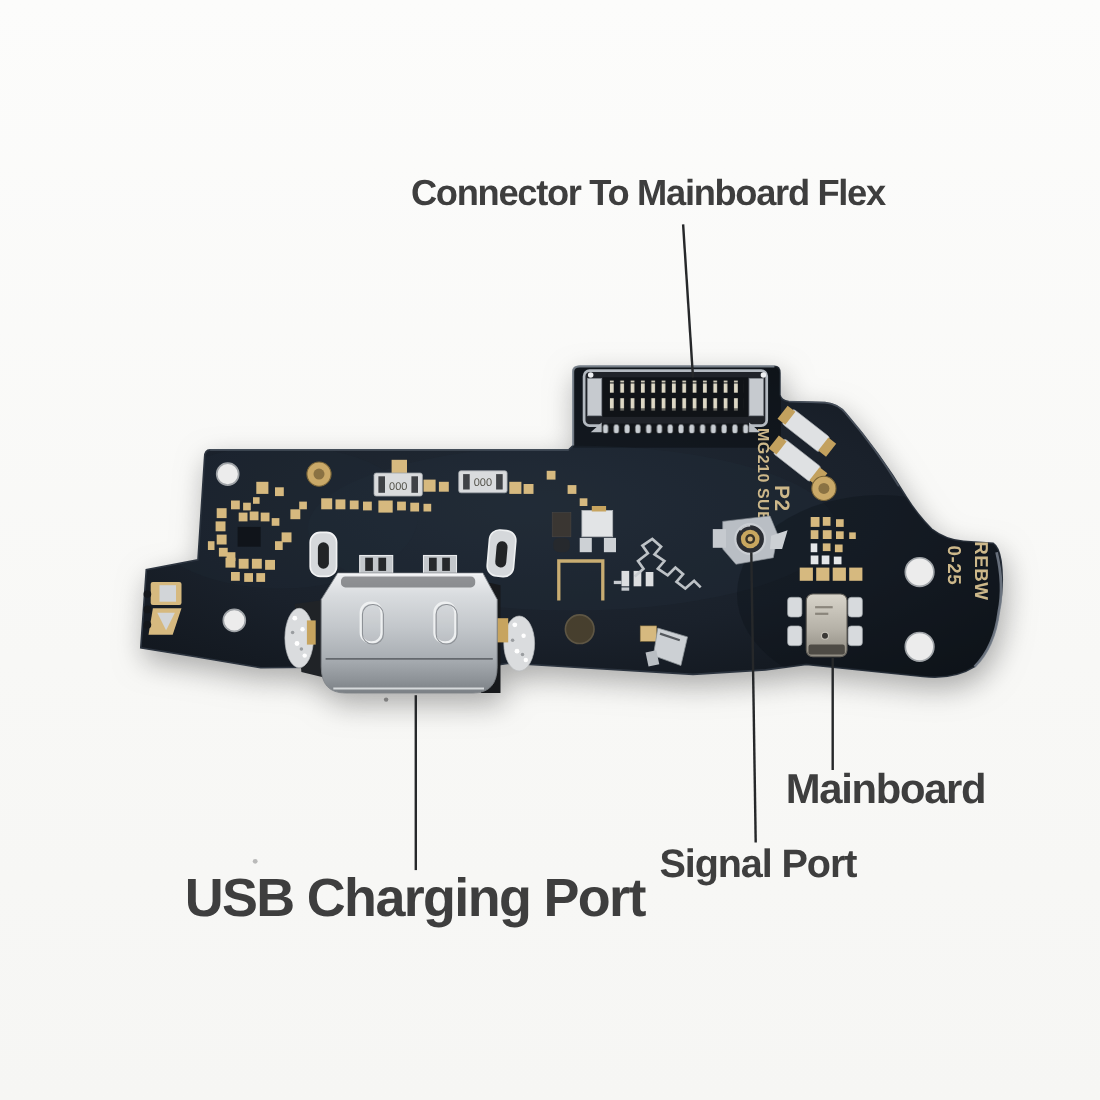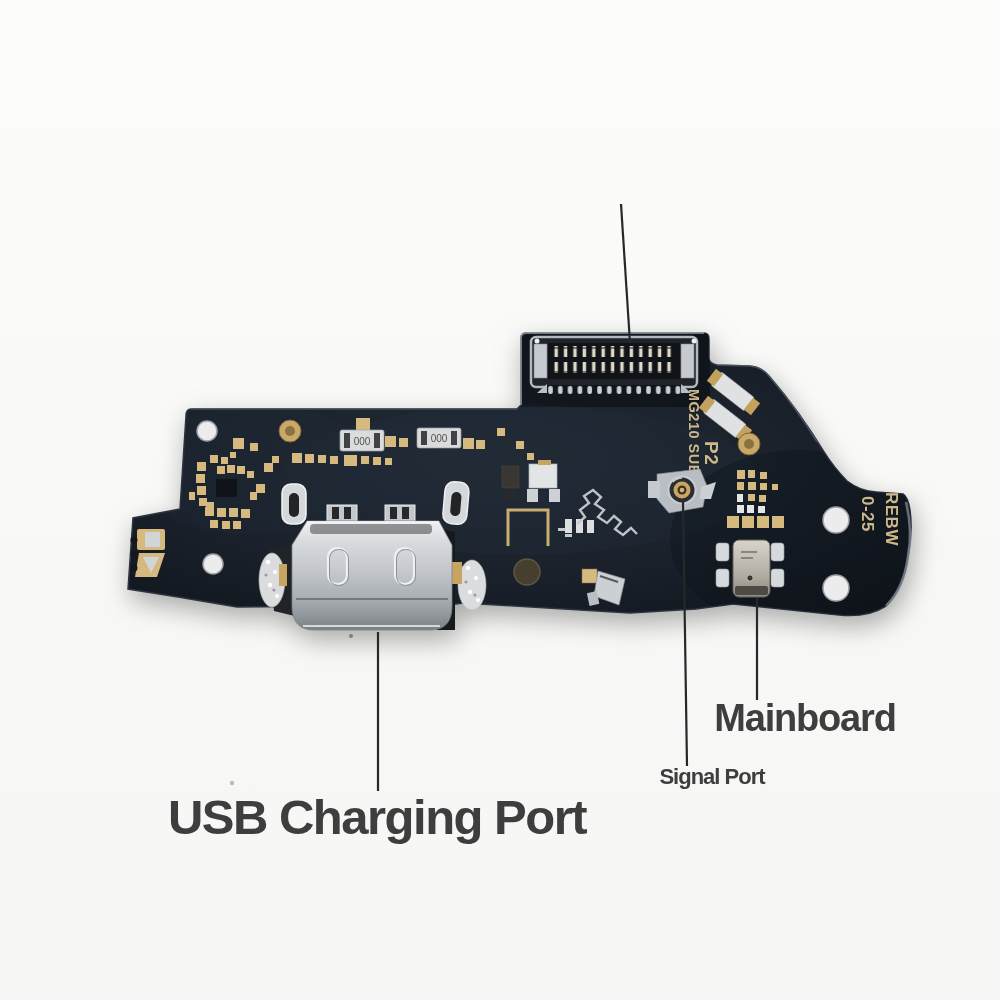--- a/index.html
+++ b/index.html
@@ -2,21 +2,21 @@
 <html><head>
 <meta charset="utf-8">
 <style>
   html,body{margin:0;padding:0;}
   body{width:1000px;height:1000px;background:#fbfbfa;font-family:"Liberation Sans","DejaVu Sans",sans-serif;}
   .stage{position:relative;width:1000px;height:1000px;overflow:hidden;background:linear-gradient(180deg,#fcfcfb 0%,#f8f8f6 60%,#f6f6f4 100%);}
   .photo-svg{position:absolute;left:0;top:0;}
   .label{position:absolute;transform:translateX(-50%);font-weight:700;color:#3e3e3e;white-space:nowrap;}
   .label-connector{left:589px;top:156px;font-size:33px;letter-spacing:-1.2px;}
   .label-usb{left:377px;top:789px;font-size:49px;letter-spacing:-1.5px;}
-  .label-signal{left:712px;top:764px;font-size:22px;letter-spacing:-1px;}
+  .label-signal{left:689px;top:764px;font-size:36px;letter-spacing:-1px;}
   .label-mic{left:805px;top:697px;font-size:38px;letter-spacing:-1.2px;}
 </style>
 </head>
 <body>
 
 <div class="stage">
 
   <svg class="photo-svg" width="1000" height="1000" viewBox="0 0 1000 1000">
     <defs>
       <radialGradient id="boardGrad" cx="45%" cy="45%" r="75%">
@@ -311,16 +311,17 @@
     <circle cx="232" cy="783" r="2.2" fill="#a0a0a0" opacity="0.7"></circle>
 
     <g stroke="#26282a" stroke-width="2.2">
       <line x1="621" y1="204" x2="630" y2="343"></line>
       <line x1="378" y1="632" x2="378" y2="791"></line>
       <line x1="683" y1="502" x2="687" y2="766"></line>
       <line x1="757" y1="598" x2="757" y2="700"></line>
     </g>
   </svg>
 
+  <div class="label label-connector">Connector To Mainboard Flex</div>
   <div class="label label-usb">USB Charging Port</div>
   <div class="label label-signal">Signal Port</div>
   <div class="label label-mic">Mainboard</div>
 </div>
 
 </body></html>

